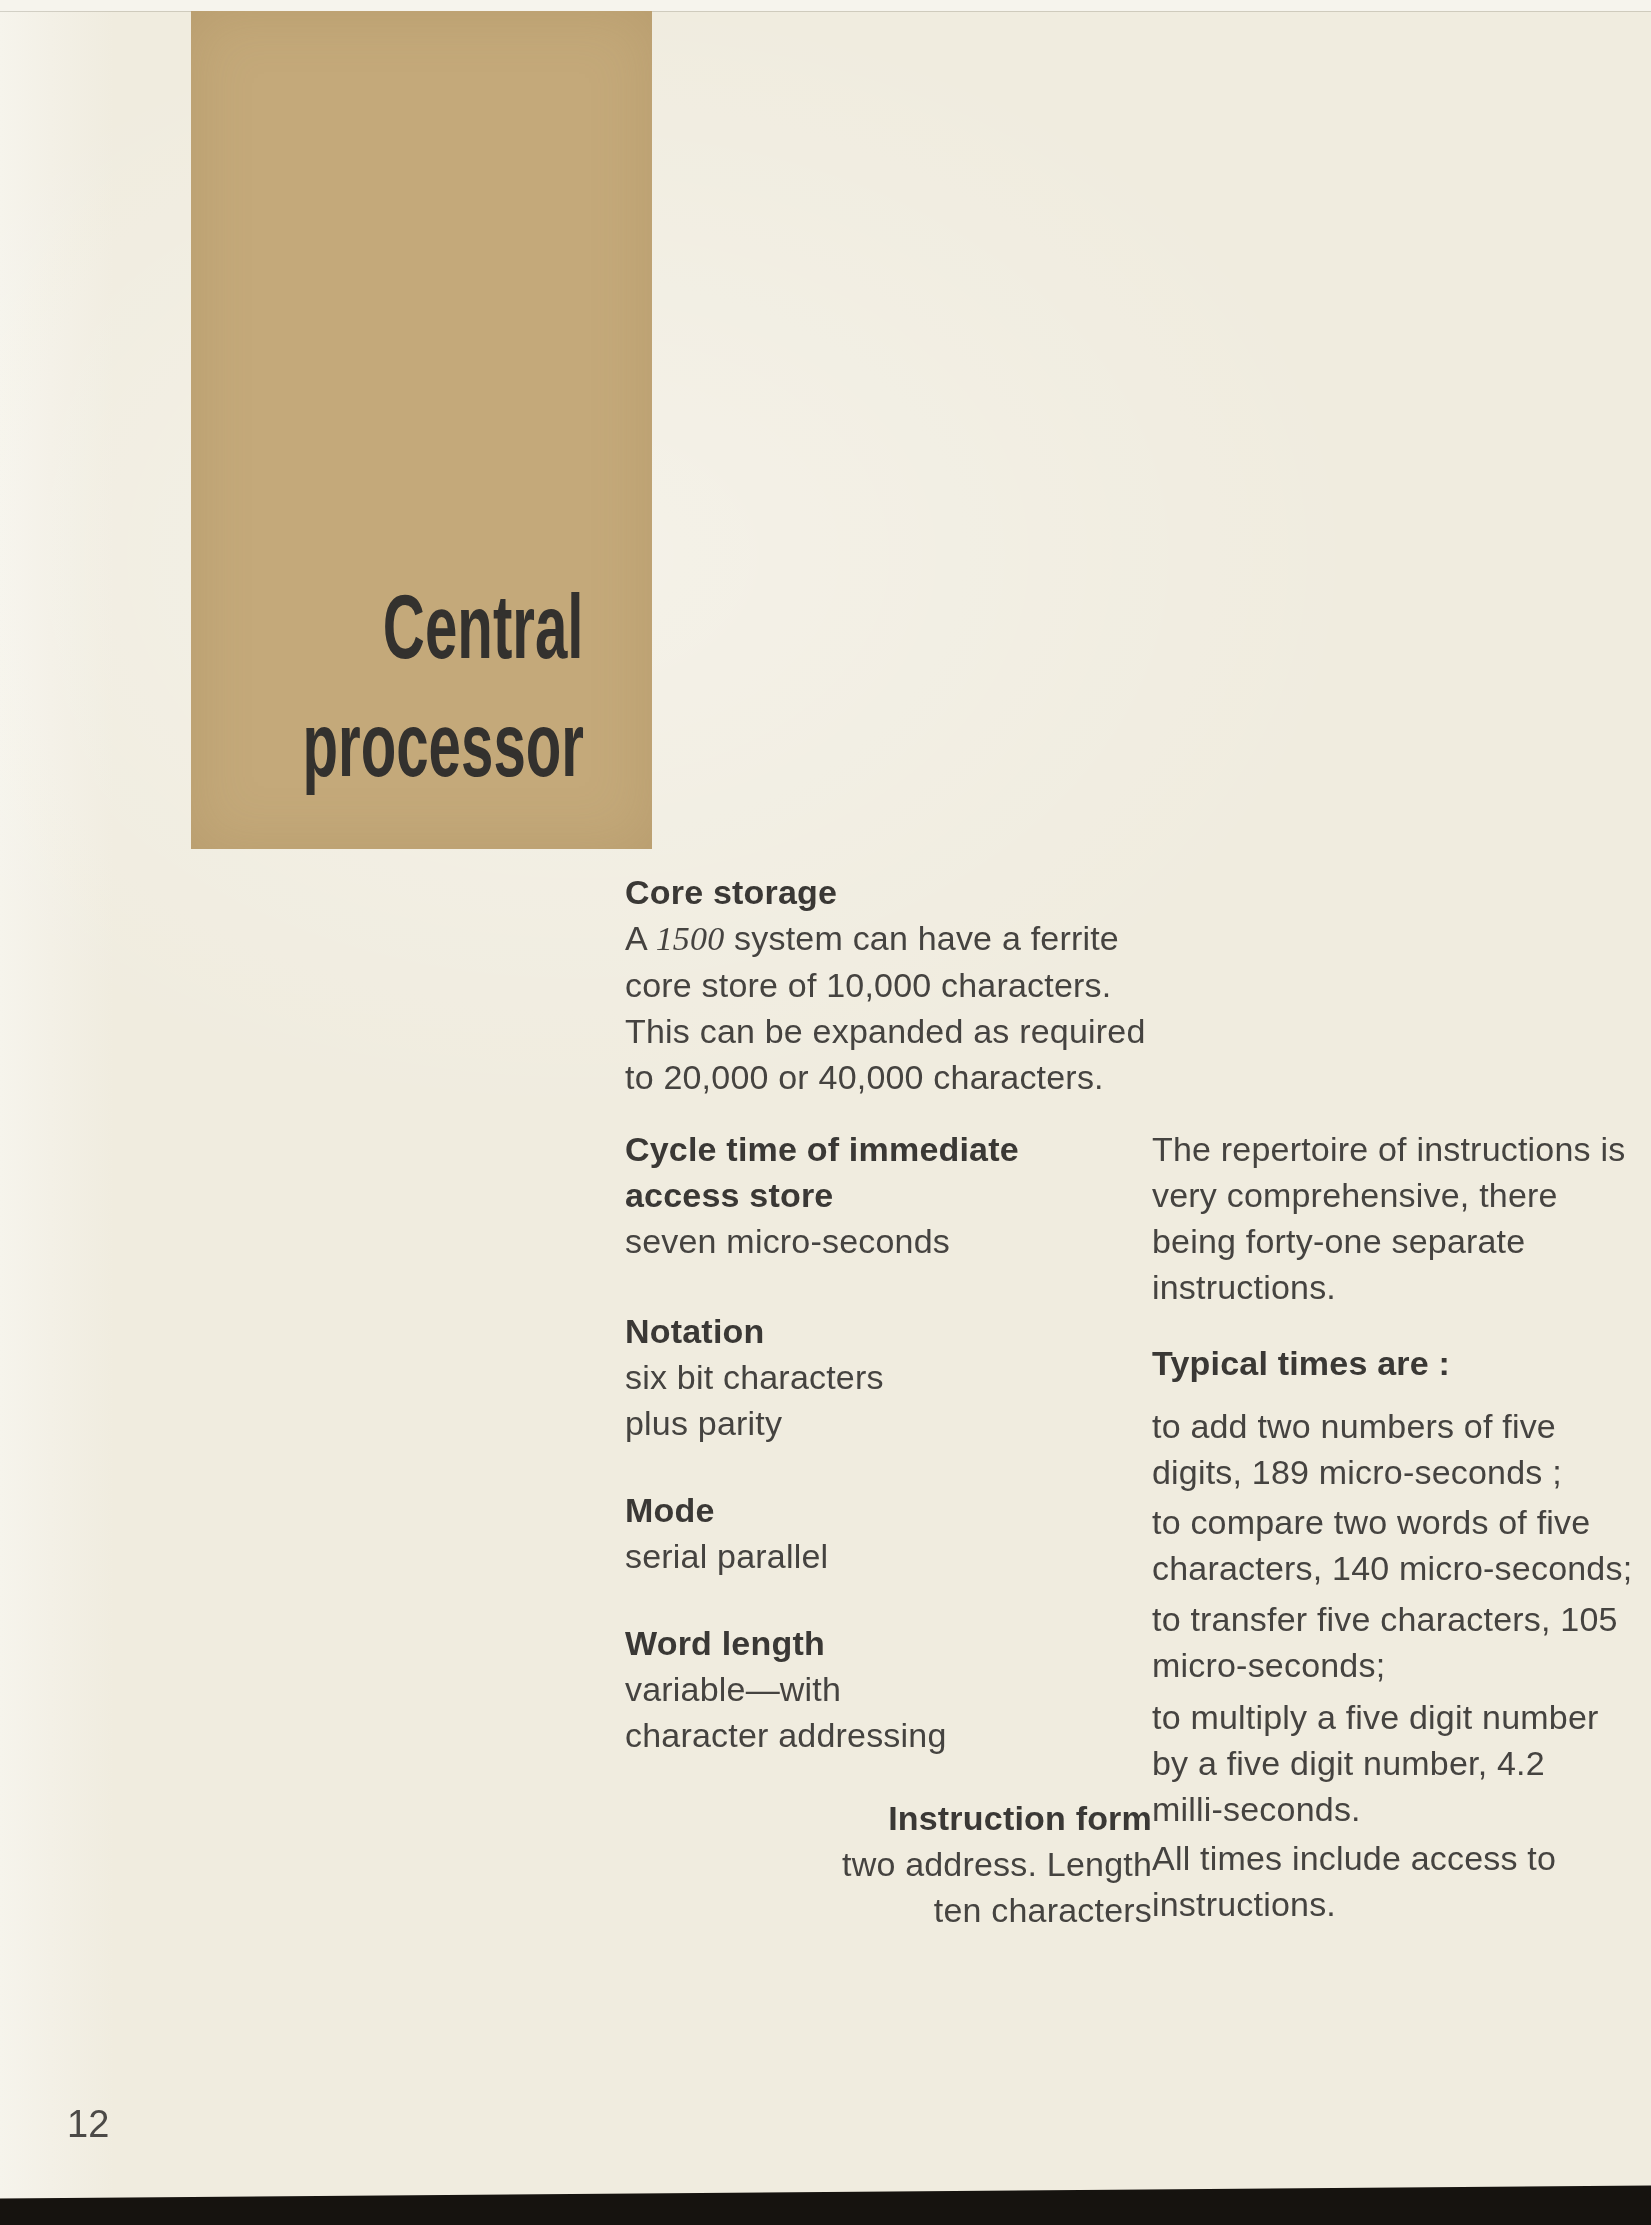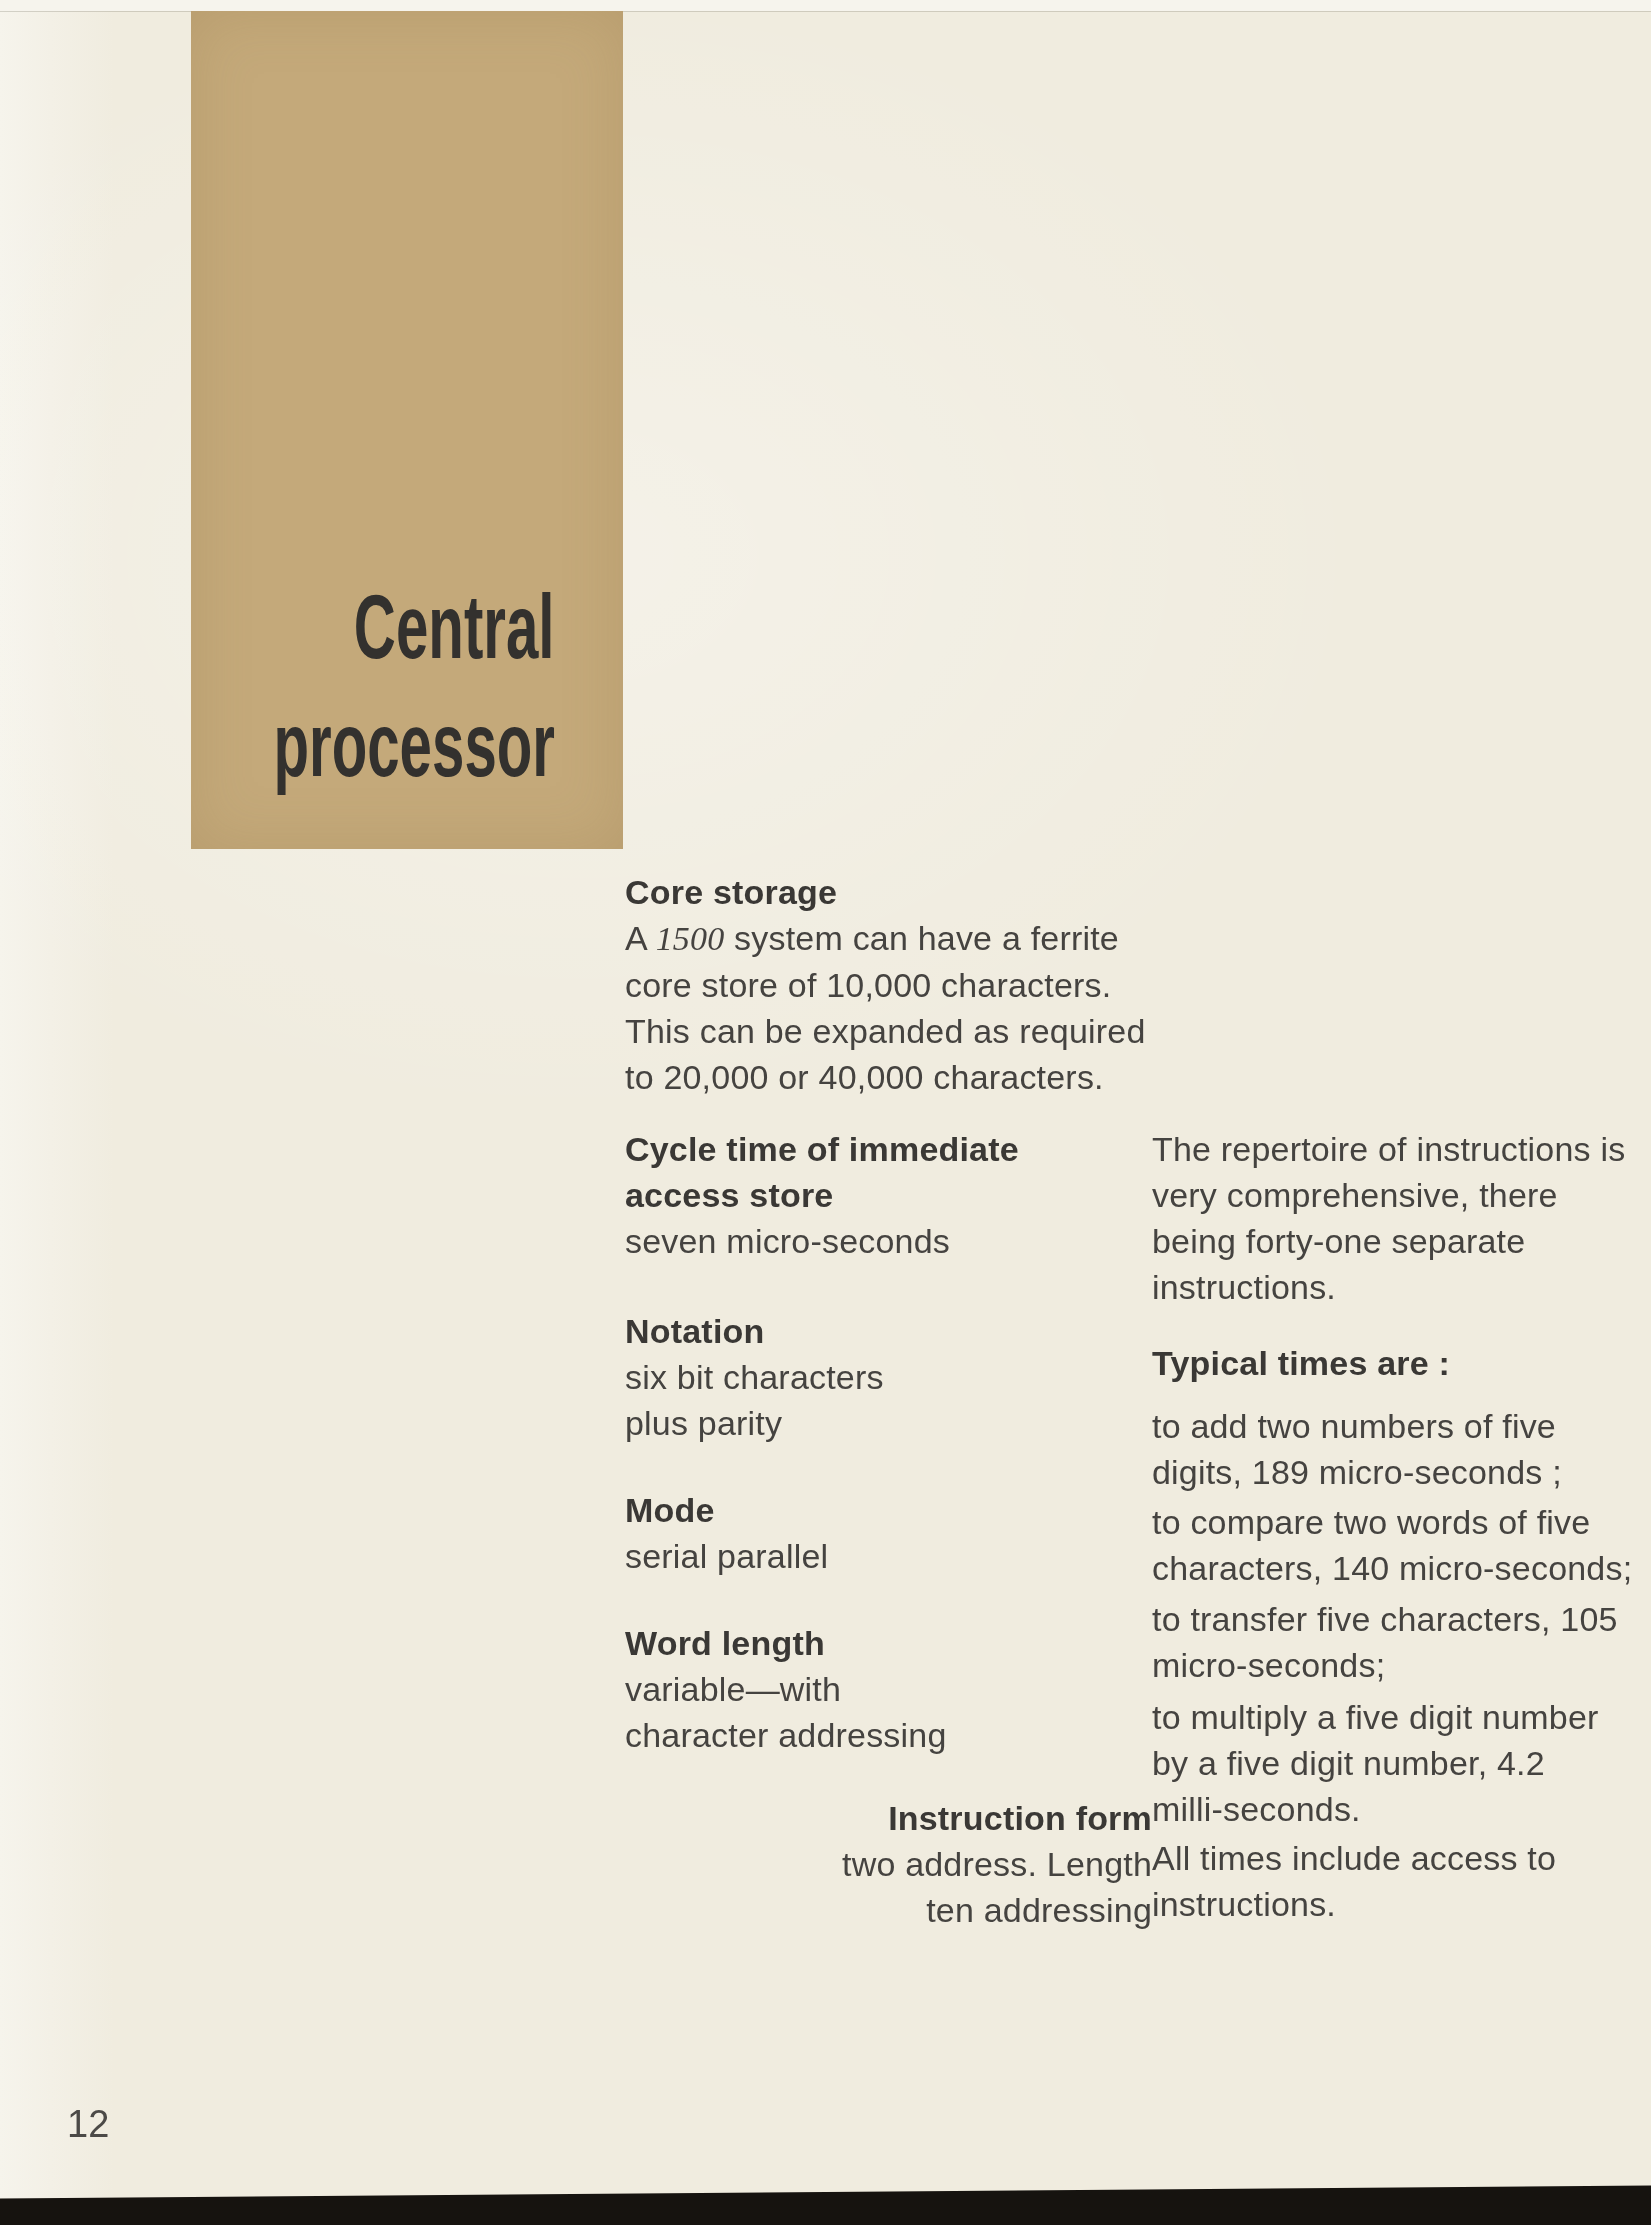--- a/index.html
+++ b/index.html
@@ -13,20 +13,21 @@
   }
   .edge-top {
     position:absolute; top:0; left:0; right:0; height:11.4px;
     background:#f6f4ed;
     box-shadow:0 0.9px 0 rgba(120,115,100,0.30);
   }
   .tan-block {
     position:absolute; left:191px; top:11.4px; width:432px; height:838px;
     background:#c4a97a;
     box-shadow:inset 0 0 61px rgba(140,115,70,0.22);
+    padding-left:29px;
   }
   .title-line {
     position:absolute; right:68px; white-space:nowrap;
     font-weight:700; font-size:91px; line-height:91px;
     color:#33312e; letter-spacing:0px;
     transform:scaleX(0.64); transform-origin:100% 0;
   }
   .title-line.l1 { top:570px; }
   .title-line.l2 { top:688px; }
 
@@ -101,21 +102,21 @@
 
   <div class="sec s5">
     <div class="heading">Word length</div>
     <div>variable—with</div>
     <div>character addressing</div>
   </div>
 
   <div class="sec s6">
     <div class="heading">Instruction form</div>
     <div>two address. Length</div>
-    <div>ten addressing</div>
+    <div>ten characters</div>
   </div>
 
   <div class="rsec r-intro">
     <div>The repertoire of instructions is</div>
     <div>very comprehensive, there</div>
     <div>being forty-one separate</div>
     <div>instructions.</div>
   </div>
 
   <div class="rsec r-head heading">Typical times are :</div>

